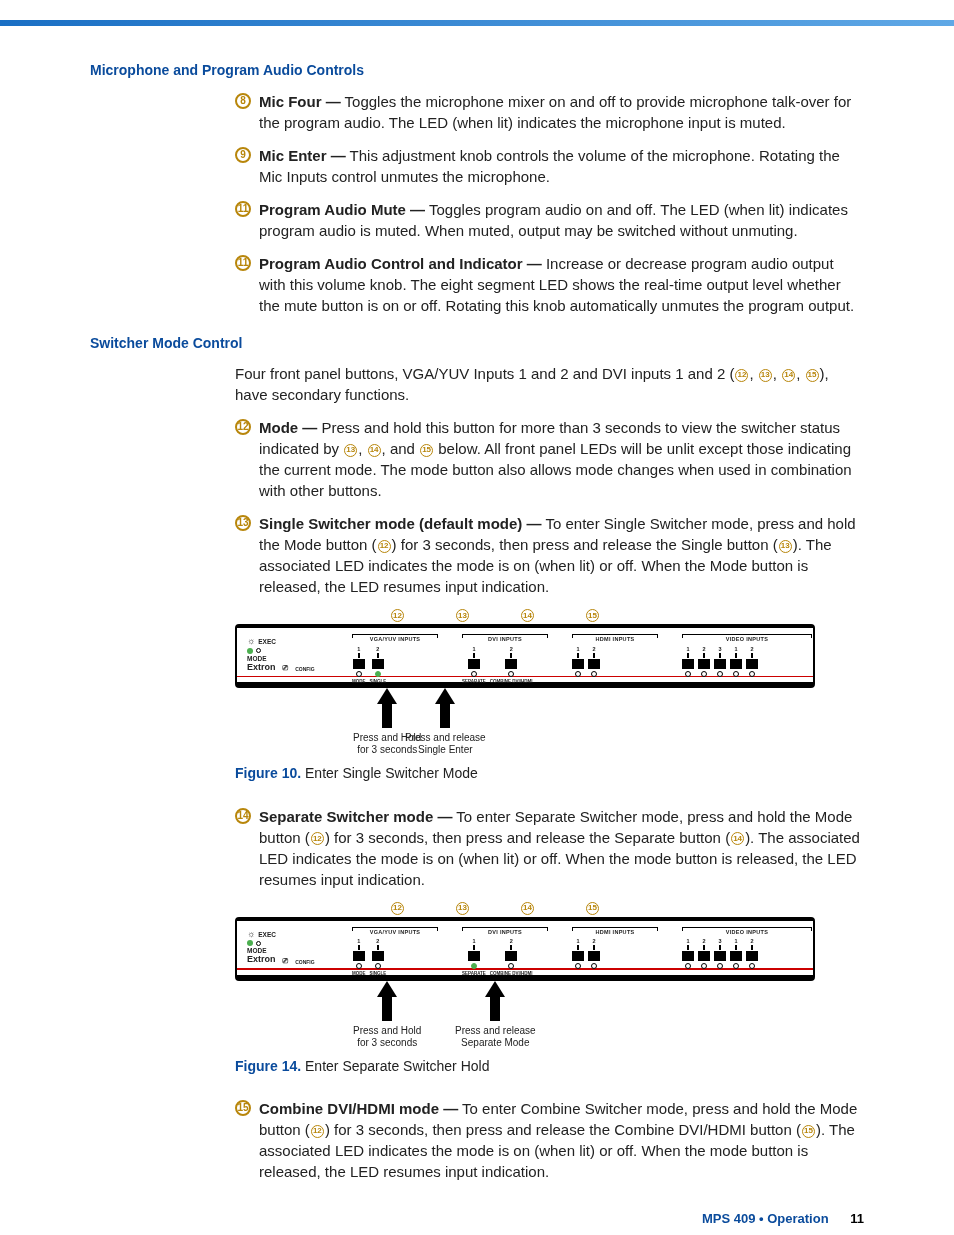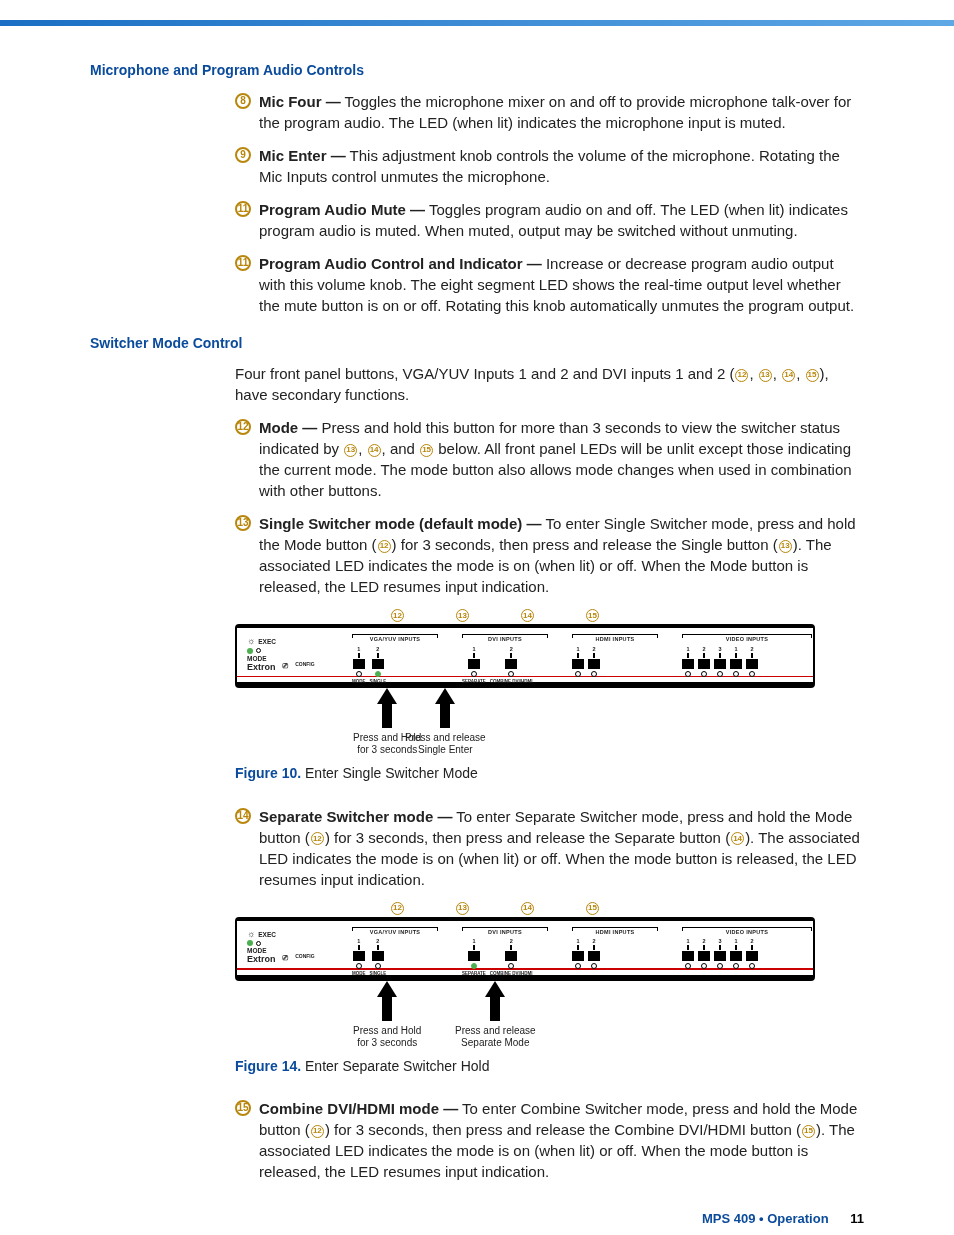--- a/index.html
+++ b/index.html
@@ -55,21 +55,21 @@
   }
   .redline{position:absolute;left:0;right:0;bottom:5px;height:1.5px;background:#c00}
   .exec{
     position:absolute;left:10px;top:7px;font-size:6.5px;font-weight:700;text-align:center;
   }
   .exec .row{display:flex;align-items:center;gap:3px}
   .sun{font-size:9px}
   .led{width:6px;height:6px;border-radius:50%;display:inline-block}
   .led.g{background:var(--green)}
   .led.o{border:1px solid #000;width:5px;height:5px;background:#fff}
-  .brand{position:absolute;left:10px;bottom:9px;font-size:9px;font-weight:700;display:flex;align-items:flex-start;gap:7px}
+  .brand{position:absolute;left:10px;bottom:9px;font-size:9px;font-weight:700;display:flex;align-items:flex-end;gap:7px}
   .brand .anchor{font-size:7px}
   .groups{position:absolute;left:115px;right:8px;top:6px;display:flex;gap:24px}
   .grp{flex:0 0 auto}
   .glabel{font-size:5.5px;font-weight:700;text-align:center;letter-spacing:.3px;border-top:1px solid #000;padding-top:1px;margin-bottom:2px;position:relative}
   .glabel::before,.glabel::after{content:"";position:absolute;top:-1px;width:1px;height:4px;background:#000}
   .glabel::before{left:0}.glabel::after{right:0}
   .btns{display:flex;gap:4px;align-items:flex-start}
   .btn{display:flex;flex-direction:column;align-items:center;gap:1px}
   .btn .num{font-size:5.5px;font-weight:700;height:6px}
   .btn .sq{width:12px;height:10px;background:#000}

